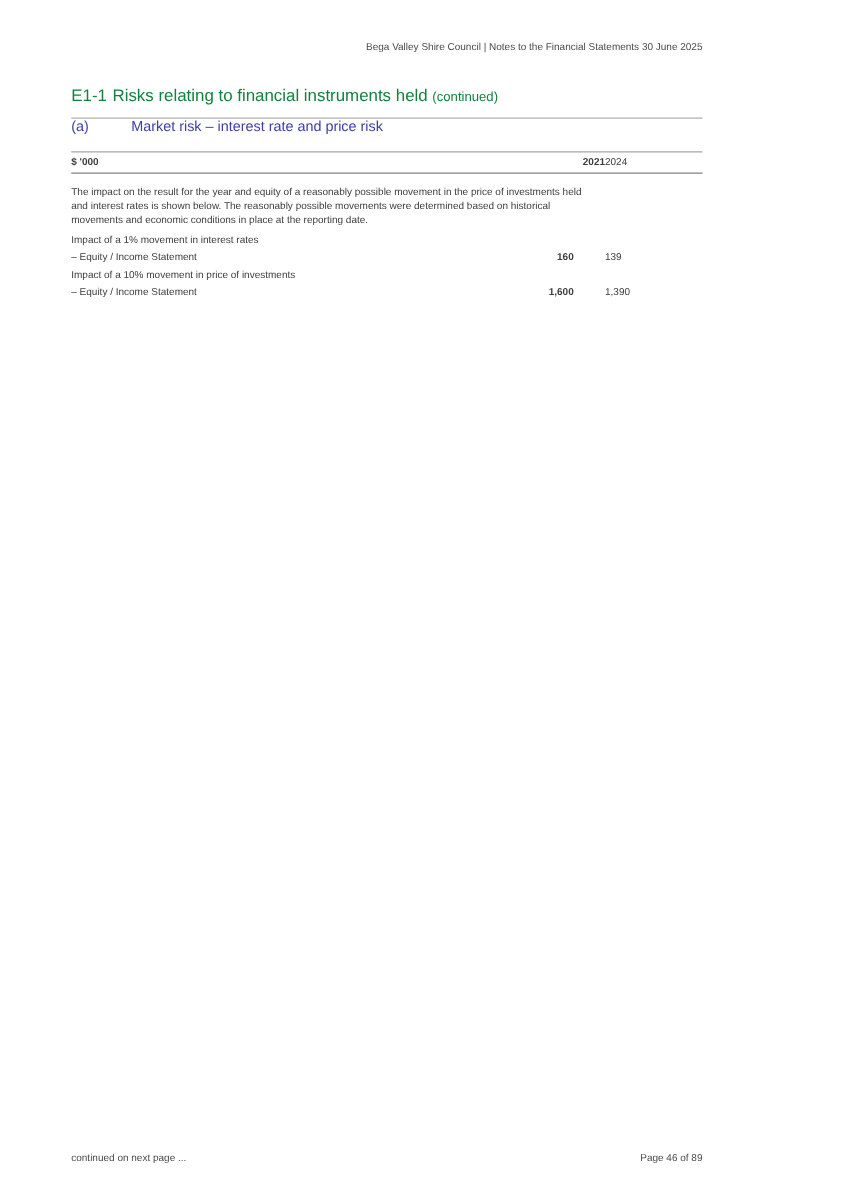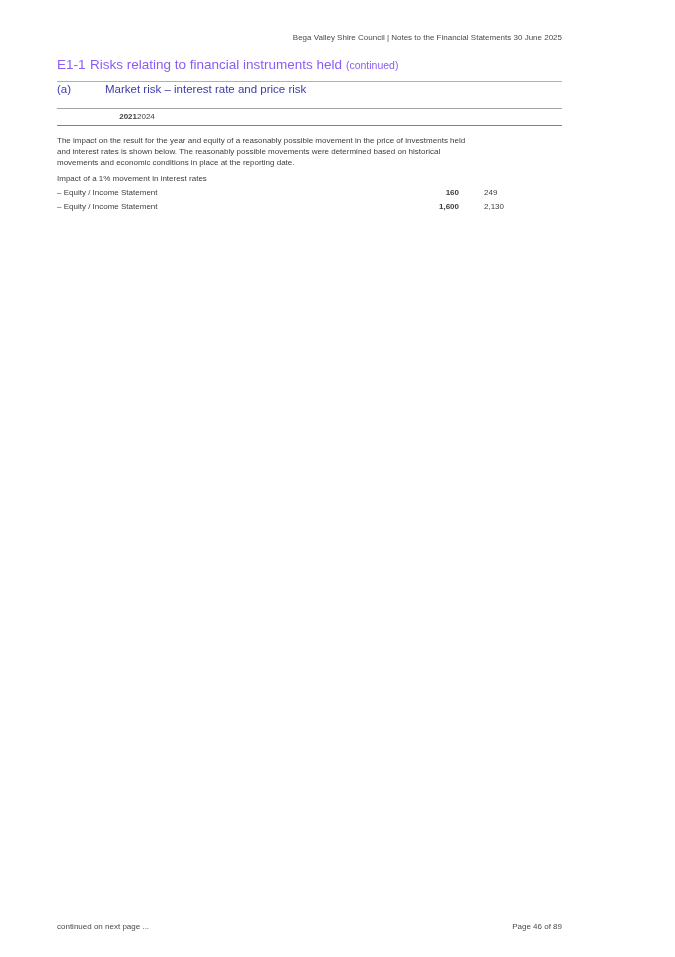--- a/index.html
+++ b/index.html
@@ -24,22 +24,22 @@
   
   .doc-header {
     margin-top: 33px;
     text-align: right;
     font-size: 8px;
     color: #4a4a4a;
     line-height: 10px;
   }
   
   .note-title {
-    margin-top: 13px;
-    color: #8b5cf6;
+    margin-top: 25px;
+    color: #15803d;
     font-size: 13.5px;
     line-height: 17px;
     white-space: nowrap;
   }
   .note-title .code {
     display: inline-block;
     width: 33px;
   }
   .note-title .suffix {
     font-size: 10.5px;
@@ -126,47 +126,49 @@
     <hr class="title-rule">
 
 
     <div class="section-heading">
       <span class="sec-label">(a)</span><span>Market risk – interest rate and price risk</span>
     </div>
 
     <div class="fin-table">
 
       <div class="t-header">
+        <div class="t-label bold">$ '000</div>
         <div class="t-col-a bold">2021</div>
         <div class="t-col-b">2024</div>
       </div>
 
       <div class="t-desc">The impact on the result for the year and equity of a reasonably possible movement in the price of investments held and interest rates is shown below. The reasonably possible movements were determined based on historical movements and economic conditions in place at the reporting date.</div>
 
       <div class="t-row">
         <div class="t-label">Impact of a 1% movement in interest rates</div>
         <div class="t-col-a bold"></div>
         <div class="t-col-b"></div>
       </div>
 
       <div class="t-row">
         <div class="t-label">– Equity / Income Statement</div>
         <div class="t-col-a bold">160</div>
-        <div class="t-col-b">249</div>
+        <div class="t-col-b">139</div>
       </div>
 
       <div class="t-row">
+        <div class="t-label">Impact of a 10% movement in price of investments</div>
         <div class="t-col-a bold"></div>
         <div class="t-col-b"></div>
       </div>
 
       <div class="t-row">
         <div class="t-label">– Equity / Income Statement</div>
         <div class="t-col-a bold">1,600</div>
-        <div class="t-col-b">2,130</div>
+        <div class="t-col-b">1,390</div>
       </div>
 
     </div>
   </div>
 
   <div class="doc-footer">
     <span>continued on next page ...</span>
     <span>Page 46 of 89</span>
   </div>
 </div>

